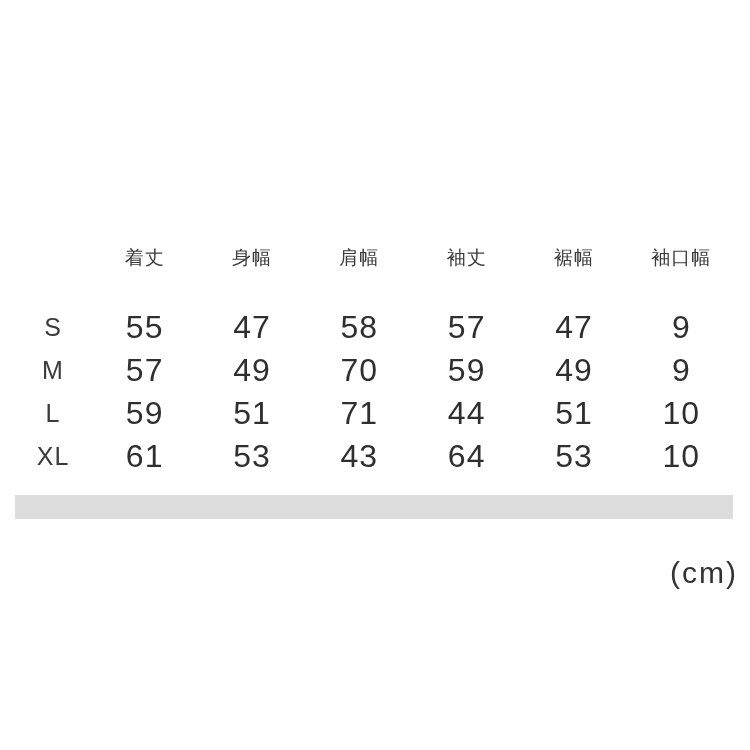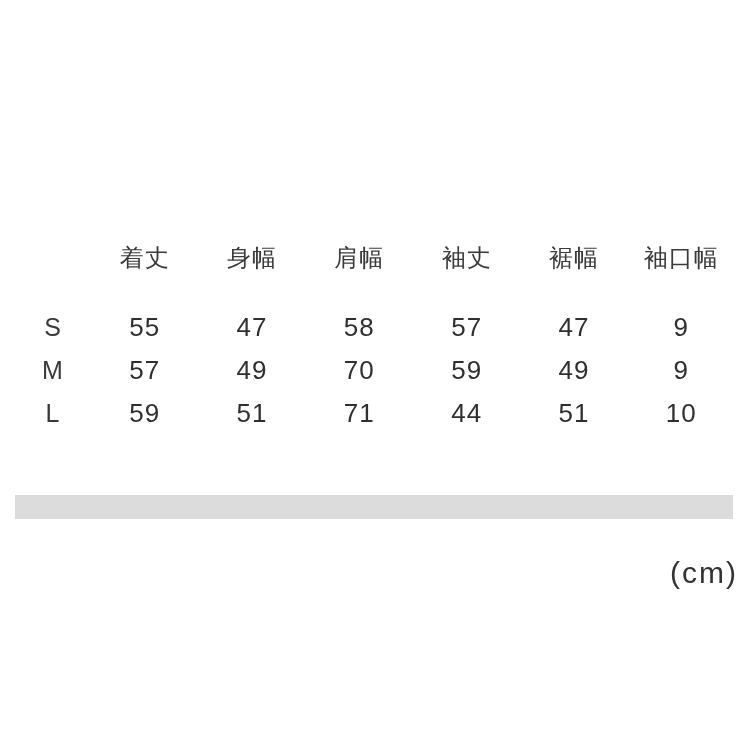--- a/index.html
+++ b/index.html
@@ -23,33 +23,33 @@
     width: 720px;
   }
   table.size-table {
     width: 100%;
     table-layout: fixed;
     border-collapse: collapse;
   }
   col.size-col { width: 76px; }
   table.size-table th {
     font-weight: normal;
-    font-size: 24px;
+    font-size: 19px;
     line-height: 28px;
     text-align: center;
     padding: 0 0 34px 0;
     color: #3a3a3a;
     letter-spacing: 1px;
     white-space: nowrap;
   }
   table.size-table td {
     height: 43px;
     text-align: center;
     vertical-align: middle;
-    font-size: 26px;
+    font-size: 32px;
     letter-spacing: 1px;
     color: #2f2f2f;
     padding: 0;
   }
   table.size-table td.size-label {
     font-size: 25px;
     color: #3a3a3a;
   }
   .divider-bar {
     position: absolute;
@@ -109,20 +109,29 @@
           </tr>
           <tr>
             <td class="size-label">L</td>
             <td>59</td>
             <td>51</td>
             <td>71</td>
             <td>44</td>
             <td>51</td>
             <td>10</td>
           </tr>
+          <tr>
+            <td class="size-label">XL</td>
+            <td>61</td>
+            <td>53</td>
+            <td>43</td>
+            <td>64</td>
+            <td>53</td>
+            <td>10</td>
+          </tr>
         </tbody>
     </table>
   </div>
 
   <div class="divider-bar" style="background: rgb(220, 220, 220);"></div>
 
   <div class="unit-label">(cm)</div>
 
 </div>
 

